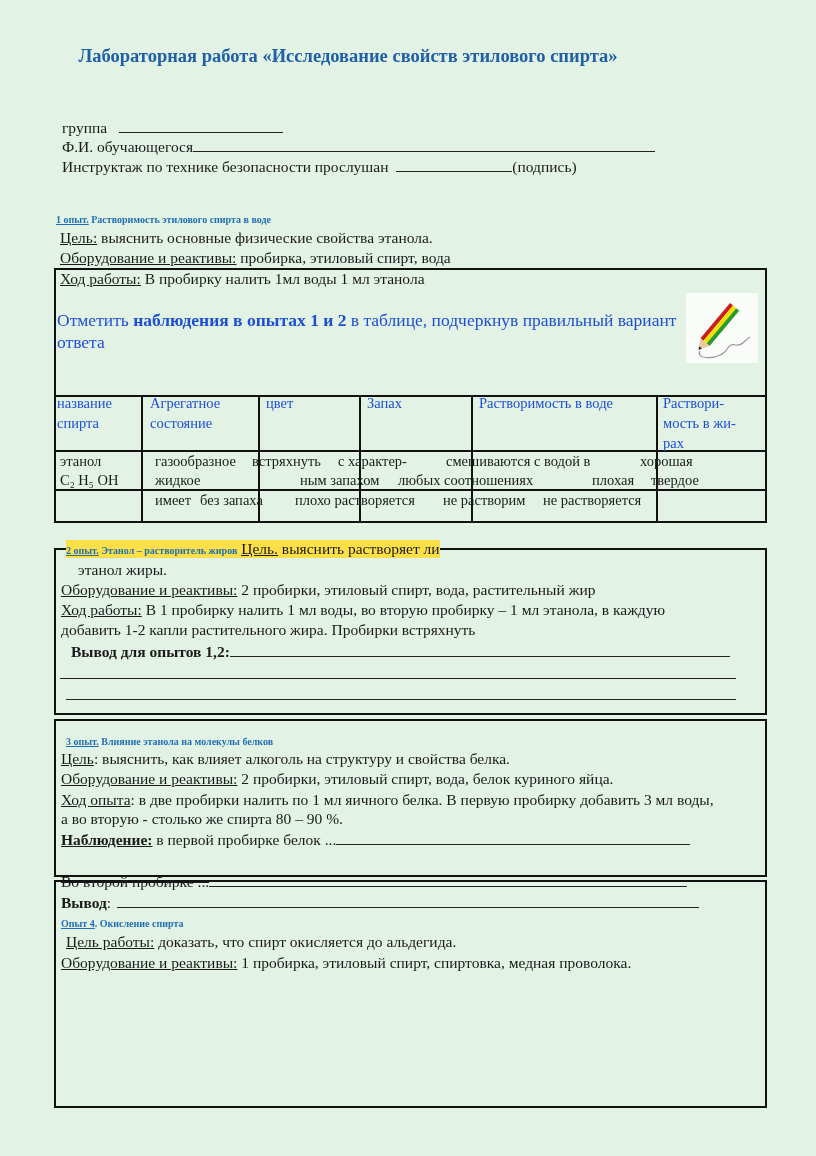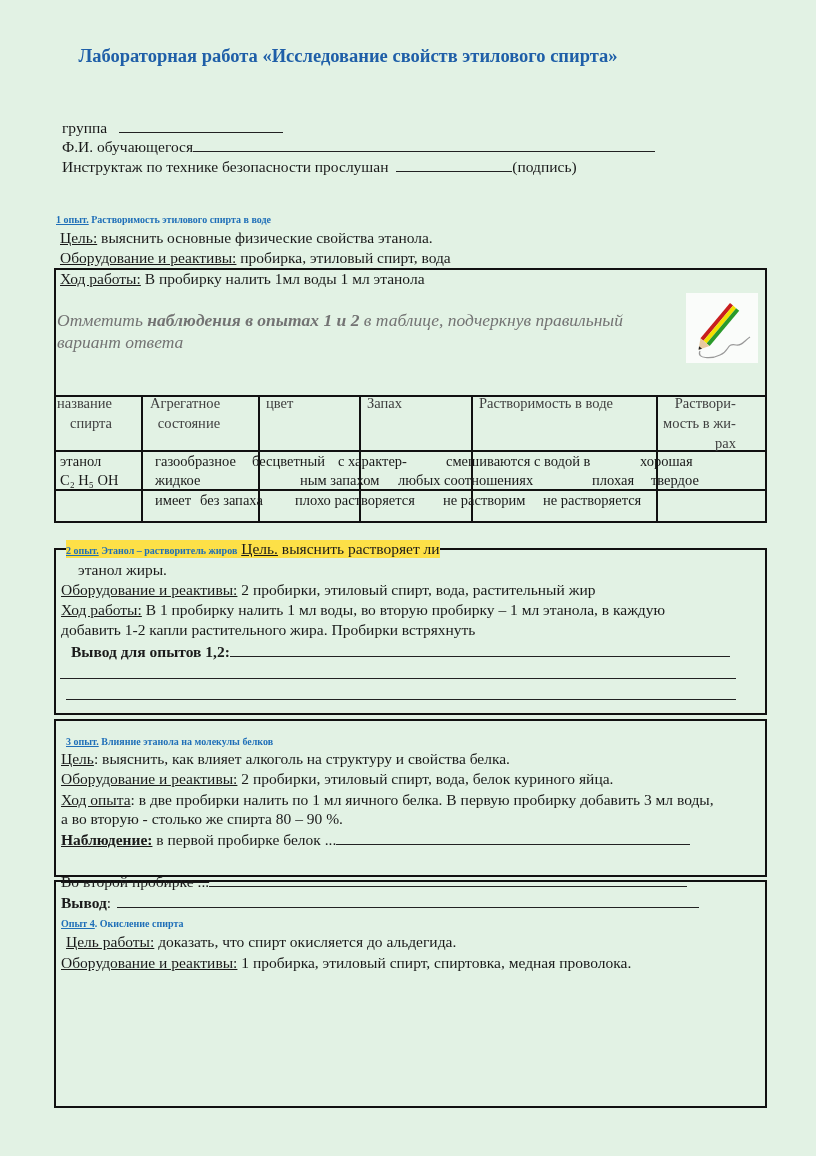--- a/index.html
+++ b/index.html
@@ -7,22 +7,22 @@
          font-family:"Liberation Serif", "DejaVu Serif", serif; color:#1a1a1a; }
   .abs { position:absolute; }
   .title { left:0; width:696px; top:46px; text-align:center; font-weight:bold; font-size:18.5px; color:#1f5fa8; }
   .line { font-size:15.5px; white-space:nowrap; }
   .blank { display:inline-block; border-bottom:1px solid #222; height:14px; vertical-align:baseline; }
   .head-blue { color:#1f6fb8; font-weight:bold; font-size:10px; }
   .u { text-decoration:underline; }
   .i { }
   .b { font-weight:bold; }
   .box { border:2px solid #111; box-sizing:border-box; }
-  .red { color:#737373; font-style:italic; font-size:17.5px; line-height:22px; }
-  .cell-blue { color:#404040; font-size:14.5px; line-height:20px;text-align:right; }
+  .red { color:#1d4ed8; font-size:17.5px; line-height:22px; }
+  .cell-blue { color:#1d4ed8; font-size:14.5px; line-height:20px; }
   .vline { position:absolute; width:1.5px; background:#111; }
   .hline { position:absolute; height:1.5px; background:#111; }
   .cellt { position:absolute; font-size:14.5px; white-space:nowrap; }
   .pencil-card { background:#fafcfa; }
 </style>
 </head>
 <body>
 
 <div class="abs title">Лабораторная работа  «Исследование свойств этилового спирта»</div>
 
@@ -96,21 +96,21 @@
 </div>
 <div class="abs cell-blue" style="left:663px; top:393px;">
   <div>Раствори-</div>
     <div>мость в жи-</div>
     <div>рах</div>
 </div>
 
 <div class="cellt" style="left:60px; top:453px;">этанол</div>
 <div class="cellt" style="left:60px; top:472px;">C₂ H₅ OH</div>
 <div class="cellt" style="left:155px; top:453px;">газообразное</div>
-<div class="cellt" style="left:252px; top:453px;">бесцветный</div>
+<div class="cellt" style="left:252px; top:453px;">встряхнуть</div>
 <div class="cellt" style="left:338px; top:453px;">с характер-</div>
 <div class="cellt" style="left:446px; top:453px;">смешиваются с водой в</div>
 <div class="cellt" style="left:640px; top:453px;">хорошая</div>
 <div class="cellt" style="left:155px; top:472px;">жидкое</div>
 <div class="cellt" style="left:300px; top:472px;text-align:right;">ным запахом</div>
 <div class="cellt" style="left:398px; top:472px;">любых соотношениях</div>
 <div class="cellt" style="left:592px; top:472px;">плохая</div>
 <div class="cellt" style="left:651px; top:472px;">твердое</div>
 
 <div class="cellt" style="left:155px; top:492px;">имеет</div>

